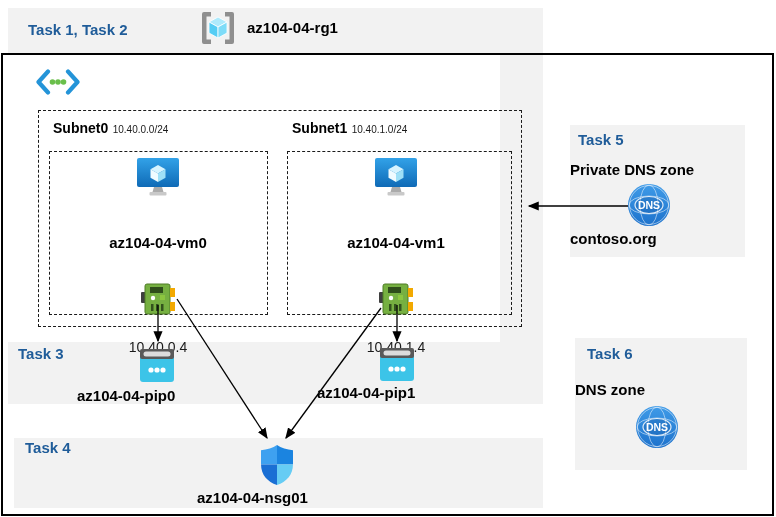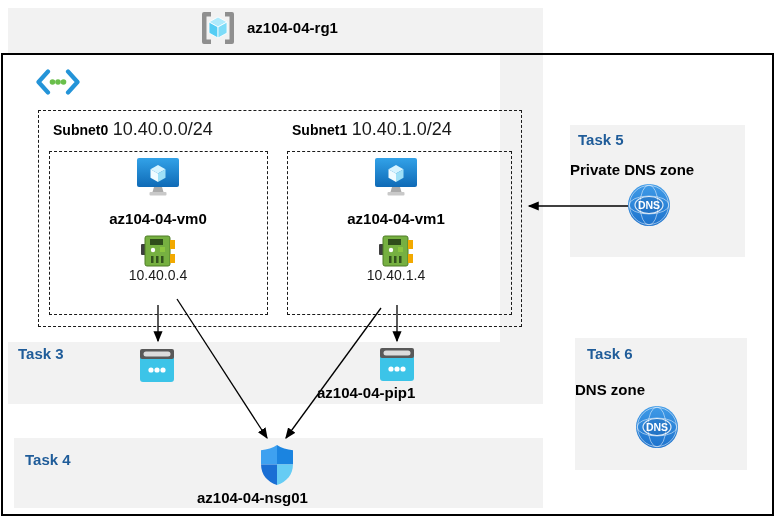--- a/index.html
+++ b/index.html
@@ -6,41 +6,42 @@
   .canvas{position:relative;width:776px;height:517px;background:#fff;overflow:hidden;
           font-family:"Liberation Sans","DejaVu Sans",sans-serif;color:#000;}
   .abs{position:absolute;}
   .band{position:absolute;background:#f2f2f2;z-index:1;}
   .frame{position:absolute;border:2px solid #000;z-index:4;box-sizing:border-box;pointer-events:none;}
   .dashed{position:absolute;border:1px dashed #1a1a1a;z-index:3;box-sizing:border-box;}
   .tasklabel{position:absolute;z-index:3;font-weight:700;font-size:15px;color:#1f5c99;}
   .name{font-weight:700;font-size:15px;color:#000;}
   .cidr{font-weight:400;font-size:15px;color:#1a1a1a;}
   .subname{font-weight:700;font-size:14px;color:#000;}
-  .subcidr{font-weight:400;font-size:18px;color:#1a1a1a;}
+  .subcidr{font-weight:400;font-size:10px;color:#1a1a1a;}
   .ip{font-weight:400;font-size:14px;color:#1a1a1a;}
-  .col{position:absolute;z-index:3;display:flex;flex-direction:column;align-items:center;text-align:left;}
+  .col{position:absolute;z-index:3;display:flex;flex-direction:column;align-items:center;text-align:left;gap:24px;}
   .ctr{position:absolute;z-index:3;text-align:left;}
   .arrowlayer{position:absolute;left:0;top:0;z-index:5;pointer-events:none;}
   .icon{display:block;}
 </style>
 </head>
 <body>
 
 <div class="canvas">
 
   <div class="band" style="left:8px;top:8px;width:535px;height:47px;"></div>
   <div class="band" style="left:500px;top:55px;width:43px;height:349px;"></div>
   <div class="band" style="left:8px;top:342px;width:535px;height:62px;"></div>
   <div class="band" style="left:14px;top:438px;width:529px;height:70px;"></div>
   <div class="band" style="left:570px;top:125px;width:175px;height:132px;"></div>
   <div class="band" style="left:575px;top:338px;width:172px;height:132px;"></div>
 
   <div class="frame" style="left:1px;top:53px;width:773px;height:463px;"></div>
 
+  <div class="tasklabel" style="left:28px;top:21px;">Task 1, Task 2</div>
   <svg class="abs icon" style="left:200px;top:11px;z-index:3;" width="36" height="34" viewBox="0 0 36 34">
     <path d="M11,1 H4 a2,2 0 0 0 -2,2 v28 a2,2 0 0 0 2,2 h7 v-4.5 H6.5 V5.5 H11 Z" fill="#8f8f8f"></path>
     <path d="M25,1 h7 a2,2 0 0 1 2,2 v28 a2,2 0 0 1 -2,2 h-7 v-4.5 h4.5 V5.5 H25 Z" fill="#8f8f8f"></path>
     <polygon points="18,6 27,11 18,16 9,11" fill="#aeeafc" stroke="#fff" stroke-width="0.8"></polygon>
     <polygon points="9,11 18,16 18,27 9,22" fill="#54cdf4" stroke="#fff" stroke-width="0.8"></polygon>
     <polygon points="27,11 18,16 18,27 27,22" fill="#7edcf8" stroke="#fff" stroke-width="0.8"></polygon>
   </svg>
   <div class="abs name" style="left:247px;top:19px;z-index:3;">az104-04-rg1</div>
 
   <svg class="abs icon" style="left:36px;top:69px;z-index:3;" width="44" height="26" viewBox="0 0 44 26">
@@ -128,31 +129,32 @@
 
   <div class="tasklabel" style="left:18px;top:345px;">Task 3</div>
   <svg class="abs icon" style="left:140px;top:349px;z-index:3;" width="34" height="33" viewBox="0 0 34 33">
     <rect x="0" y="4" width="34" height="29" rx="3" fill="#3cc4e8"></rect>
     <rect x="0" y="0" width="34" height="10" rx="2" fill="#595959"></rect>
     <rect x="3.5" y="2.5" width="27" height="5" rx="2.5" fill="#dcdcdc"></rect>
     <circle cx="11" cy="21" r="2.6" fill="#fff"></circle>
     <circle cx="17" cy="21" r="2.6" fill="#fff"></circle>
     <circle cx="23" cy="21" r="2.6" fill="#fff"></circle>
   </svg>
+  <div class="ctr name" style="left:77px;top:387px;width:160px;">az104-04-pip0</div>
   <svg class="abs icon" style="left:380px;top:348px;z-index:3;" width="34" height="33" viewBox="0 0 34 33">
     <rect x="0" y="4" width="34" height="29" rx="3" fill="#3cc4e8"></rect>
     <rect x="0" y="0" width="34" height="10" rx="2" fill="#595959"></rect>
     <rect x="3.5" y="2.5" width="27" height="5" rx="2.5" fill="#dcdcdc"></rect>
     <circle cx="11" cy="21" r="2.6" fill="#fff"></circle>
     <circle cx="17" cy="21" r="2.6" fill="#fff"></circle>
     <circle cx="23" cy="21" r="2.6" fill="#fff"></circle>
   </svg>
   <div class="ctr name" style="left:317px;top:384px;width:160px;">az104-04-pip1</div>
 
-  <div class="tasklabel" style="left:25px;top:451px;">Task 4</div>
+  <div class="tasklabel" style="left:25px;top:439px;">Task 4</div>
   <svg class="abs icon" style="left:261px;top:445px;z-index:3;" width="32" height="40" viewBox="0 0 32 40">
     <defs>
         <clipPath id="shieldclip">
       <path d="M16,0 C12,2.8 6,4.8 0,5.2 L0,19 C0,30 6.5,36.8 16,40 C25.5,36.8 32,30 32,19 L32,5.2 C26,4.8 20,2.8 16,0 Z"></path>
     </clipPath>
       </defs>
     <g clip-path="url(#shieldclip)">
       <rect x="0" y="0" width="16" height="19.5" fill="#3ea1f0"></rect>
       <rect x="16" y="0" width="16" height="19.5" fill="#1b84e0"></rect>
       <rect x="0" y="19.5" width="16" height="20.5" fill="#1a6fd4"></rect>
@@ -175,20 +177,21 @@
       </defs>
     <circle cx="21" cy="21" r="21" fill="url(#dnsg5)"></circle>
     <g clip-path="url(#dnsclip5)" stroke="rgba(255,255,255,0.5)" fill="none" stroke-width="1">
       <ellipse cx="21" cy="21" rx="9" ry="20"></ellipse>
       <ellipse cx="21" cy="21" rx="20" ry="9"></ellipse>
       <circle cx="21" cy="21" r="19.5"></circle>
     </g>
     <ellipse cx="21" cy="21" rx="14" ry="8.5" fill="rgba(20,80,150,0.25)" stroke="rgba(255,255,255,0.85)" stroke-width="1.2"></ellipse>
     <text x="21" y="24.8" text-anchor="middle" font-family="Liberation Sans, sans-serif" font-size="10.5" font-weight="bold" fill="#fff">DNS</text>
   </svg>
+  <div class="ctr name" style="left:570px;top:230px;width:175px;">contoso.org</div>
 
   <div class="tasklabel" style="left:587px;top:345px;">Task 6</div>
   <div class="ctr name" style="left:575px;top:381px;width:172px;">DNS zone</div>
   <svg class="abs icon" style="left:636px;top:406px;z-index:3;" width="42" height="42" viewBox="0 0 42 42">
     <defs>
         <linearGradient id="dnsg6" x1="0" y1="0" x2="0" y2="1">
       <stop offset="0" stop-color="#3f9be8"></stop>
           <stop offset="1" stop-color="#1d72cc"></stop>
         </linearGradient>
       <clipPath id="dnsclip6">

